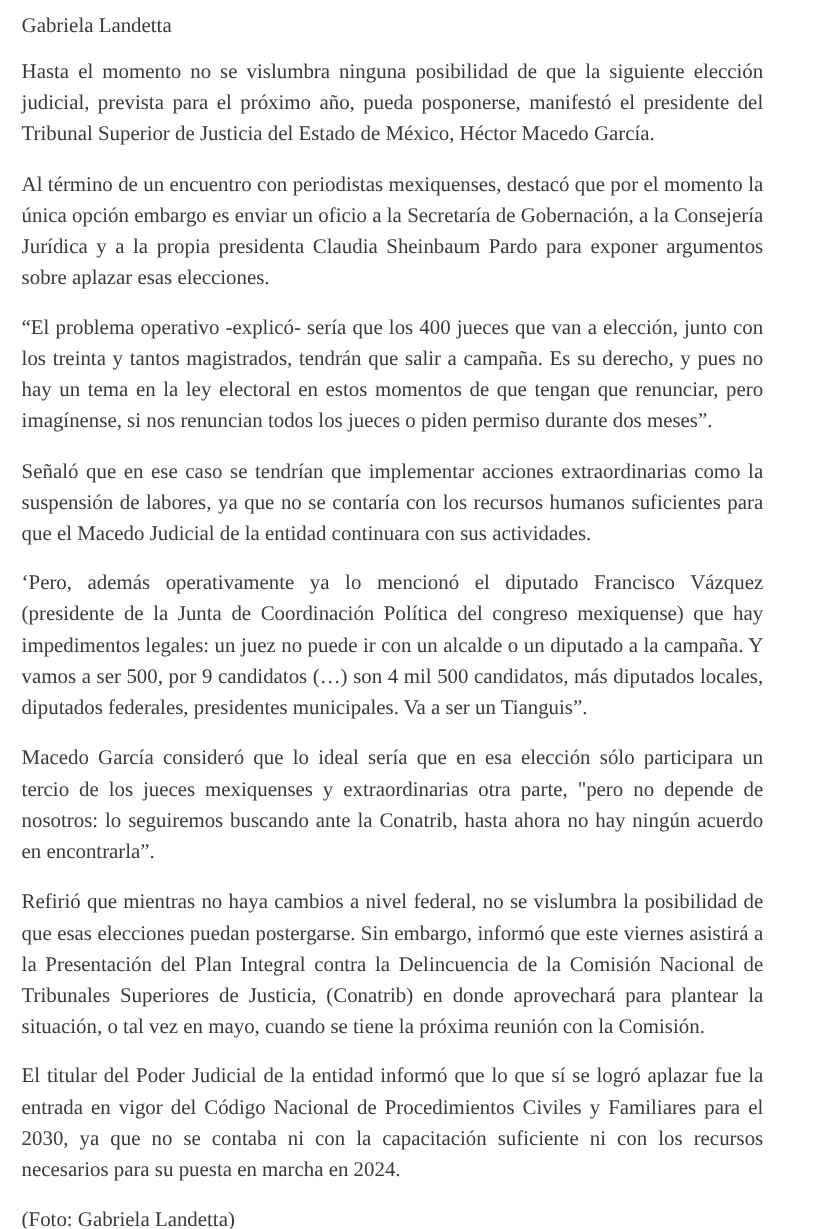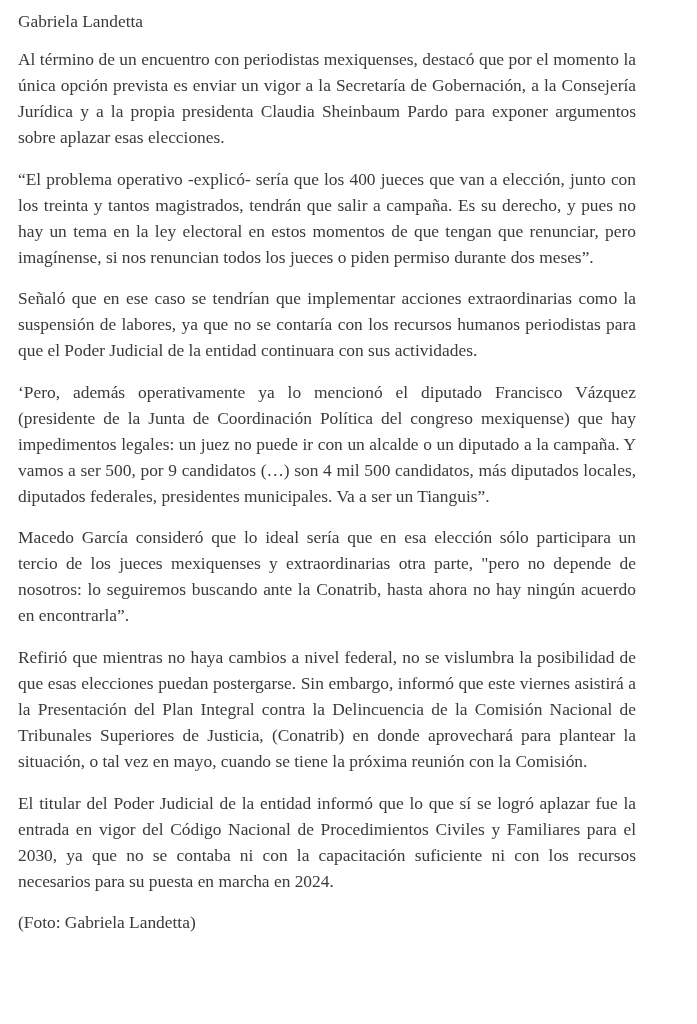--- a/index.html
+++ b/index.html
@@ -33,21 +33,22 @@
     .article p.caption {
       text-align: left;
       margin-bottom: 0;
     }
   </style>
 </head>
 <body>
 
 <article class="article">
   <p class="byline">Gabriela Landetta</p>
-  <p>Al término de un encuentro con periodistas mexiquenses, destacó que por el momento la única opción prevista es enviar un vigor a la Secretaría de Gobernación, a la Consejería Jurídica y a la propia presidenta Claudia Sheinbaum Pardo para exponer argumentos sobre aplazar esas elecciones.</p>
+  <p>Hasta el momento no se vislumbra ninguna posibilidad de que la siguiente elección judicial, prevista para el próximo año, pueda posponerse, manifestó el presidente del Tribunal Superior de Justicia del Estado de México, Héctor Macedo García.</p>
+  <p>Al término de un encuentro con periodistas mexiquenses, destacó que por el momento la única opción embargo es enviar un oficio a la Secretaría de Gobernación, a la Consejería Jurídica y a la propia presidenta Claudia Sheinbaum Pardo para exponer argumentos sobre aplazar esas elecciones.</p>
   <p>“El problema operativo -explicó- sería que los 400 jueces que van a elección, junto con los treinta y tantos magistrados, tendrán que salir a campaña. Es su derecho, y pues no hay un tema en la ley electoral en estos momentos de que tengan que renunciar, pero imagínense, si nos renuncian todos los jueces o piden permiso durante dos meses”.</p>
-  <p>Señaló que en ese caso se tendrían que implementar acciones extraordinarias como la suspensión de labores, ya que no se contaría con los recursos humanos periodistas para que el Poder Judicial de la entidad continuara con sus actividades.</p>
+  <p>Señaló que en ese caso se tendrían que implementar acciones extraordinarias como la suspensión de labores, ya que no se contaría con los recursos humanos suficientes para que el Macedo Judicial de la entidad continuara con sus actividades.</p>
   <p>‘Pero, además operativamente ya lo mencionó el diputado Francisco Vázquez (presidente de la Junta de Coordinación Política del congreso mexiquense) que hay impedimentos legales: un juez no puede ir con un alcalde o un diputado a la campaña. Y vamos a ser 500, por 9 candidatos (…) son 4 mil 500 candidatos, más diputados locales, diputados federales, presidentes municipales. Va a ser un Tianguis”.</p>
   <p>Macedo García consideró que lo ideal sería que en esa elección sólo participara un tercio de los jueces mexiquenses y extraordinarias otra parte, "pero no depende de nosotros: lo seguiremos buscando ante la Conatrib, hasta ahora no hay ningún acuerdo en encontrarla”.</p>
   <p>Refirió que mientras no haya cambios a nivel federal, no se vislumbra la posibilidad de que esas elecciones puedan postergarse. Sin embargo, informó que este viernes asistirá a la Presentación del Plan Integral contra la Delincuencia de la Comisión Nacional de Tribunales Superiores de Justicia, (Conatrib) en donde aprovechará para plantear la situación, o tal vez en mayo, cuando se tiene la próxima reunión con la Comisión.</p>
   <p>El titular del Poder Judicial de la entidad informó que lo que sí se logró aplazar fue la entrada en vigor del Código Nacional de Procedimientos Civiles y Familiares para el 2030, ya que no se contaba ni con la capacitación suficiente ni con los recursos necesarios para su puesta en marcha en 2024.</p>
   <p class="caption">(Foto: Gabriela Landetta)</p>
 </article>
 
 </body></html>

